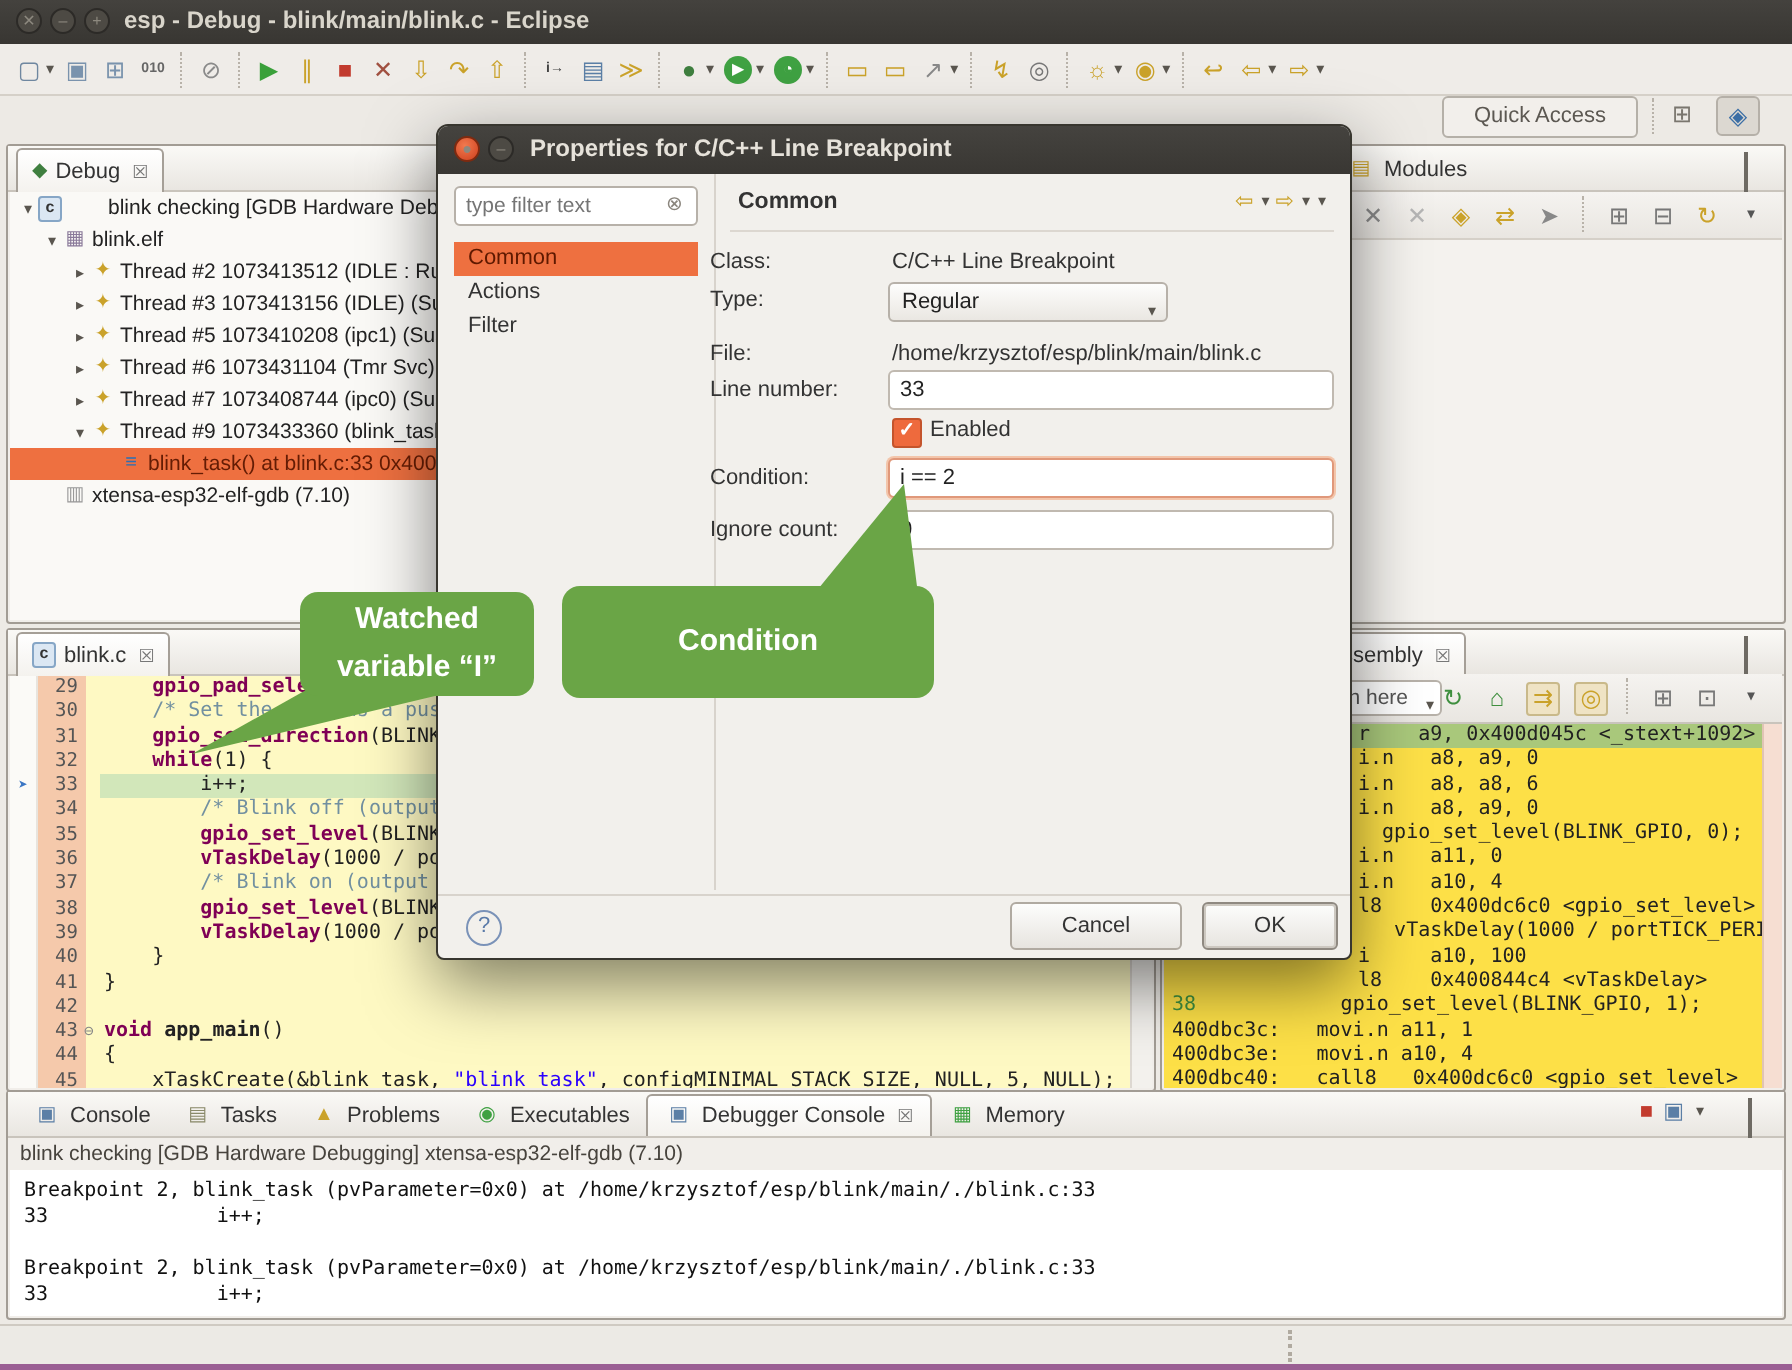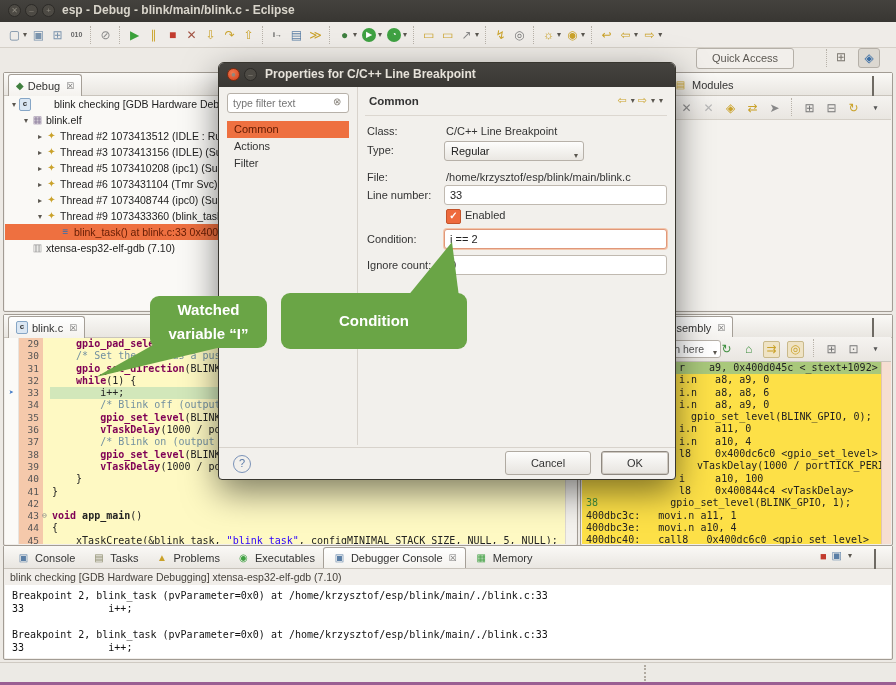--- a/index.html
+++ b/index.html
@@ -13,21 +13,21 @@
   #toolbar{position:absolute;left:0;top:22px;width:896px;height:26px;background:#efece8;border-bottom:1px solid #d5d0c8;display:flex;align-items:center;padding-left:5px;box-sizing:border-box;}
   .tbtn{display:inline-flex;align-items:center;height:20px;padding:0 2px;border-radius:3px;}
   .tbg{display:inline-block;width:15px;text-align:center;font-size:12px;line-height:18px;}
   .tbg.txt{font-size:7px;font-weight:bold;}
   .tbg.round{width:14px;height:14px;border-radius:50%;background:#3fa142;color:#fff;font-size:8px;line-height:14px;margin:0 1px;}
   .tbg.pressed{background:#efe3c4;border:1px solid #c9b98a;border-radius:2px;line-height:15px;}
   .dd{font-size:8px;color:#5a564f;margin-left:1px;}
   .tbsep{width:1px;height:18px;border-left:1px dotted #b8b2a9;margin:0 4px;}
   
   #subbar{position:absolute;left:0;top:48px;width:896px;height:22px;}
-  #quickaccess{position:absolute;left:696px;top:0px;width:96px;height:19px;border:1px solid #b5b0a8;border-radius:3px;background:#f2efeb;color:#5c5852;font-size:11px;text-align:center;line-height:18px;}
+  #quickaccess{position:absolute;left:721px;top:0px;width:96px;height:19px;border:1px solid #b5b0a8;border-radius:3px;background:#f2efeb;color:#5c5852;font-size:11px;text-align:center;line-height:18px;}
   #subbar .tbsep{position:absolute;left:822px;top:1px;height:18px;}
   .persp{position:absolute;top:0;width:22px;height:20px;text-align:center;font-size:12px;line-height:19px;color:#7a766e;}
   .persp.pressed{background:#dcd8d1;border:1px solid #b5b0a8;border-radius:3px;box-sizing:border-box;color:#3b6ea5;}
   
   .panel{position:absolute;background:#f1eeea;border:1px solid #a29c94;border-radius:2px;box-sizing:border-box;}
   .phead{position:absolute;left:0;top:0;right:0;height:22px;background:linear-gradient(#faf9f6,#e9e6e1);border-bottom:1px solid #c9c4bc;}
   .tab{position:absolute;top:1px;height:21px;display:flex;align-items:center;padding:0 7px;font-size:11px;color:#333;gap:4px;}
   .tab.active{background:linear-gradient(#ffffff,#f4f2ee);border:1px solid #a59f97;border-bottom:none;border-radius:3px 3px 0 0;}
   .tclose{font-size:9px;color:#777;margin-left:2px;}
   .ticon{font-size:10px;line-height:10px;}
@@ -92,21 +92,21 @@
   #dlg-filter{position:absolute;left:8px;top:30px;width:122px;height:20px;border:1px solid #b7b1a9;border-radius:3px;background:#fff;font-size:10.5px;color:#555;padding:0 16px 0 5px;box-sizing:border-box;font-family:"Liberation Sans",sans-serif;}
   #dlg-filter-clear{position:absolute;left:114px;top:33px;font-size:10px;color:#8a857d;}
   #dlg-nav{position:absolute;left:8px;top:58px;width:122px;}
   .dnav{height:17px;line-height:17px;font-size:11px;color:#333;padding-left:7px;}
   .dnav.sel{background:#ee7040;color:#5e1900;}
   #dlg-vline{position:absolute;left:138px;top:24px;bottom:34px;border-left:1px solid #d8d3cc;}
   #dlg-header{position:absolute;left:150px;top:32px;font-size:11.5px;font-weight:bold;color:#333;}
   #dlg-navarrows{position:absolute;right:12px;top:31px;font-size:11px;color:#caa22a;display:flex;gap:3px;align-items:center;}
   #dlg-navarrows .dd{color:#5a564f;}
   #dlg-hline{position:absolute;left:146px;right:8px;top:52px;border-top:1px solid #dcd7d0;}
-  .frow{position:absolute;left:148px;font-size:11px;color:#333;}
+  .frow{position:absolute;left:136px;font-size:11px;color:#333;}
   .fval{position:absolute;left:227px;font-size:11px;color:#333;}
   .finput{position:absolute;left:225px;right:8px;height:20px;border:1px solid #c0b9b0;border-radius:3px;background:#fff;font-size:11px;color:#222;padding:0 5px;box-sizing:border-box;font-family:"Liberation Sans",sans-serif;}
   .finput.focused{border:1px solid #e0987a;box-shadow:0 0 0 1px #f3c5aa;}
   #dlg-combo{position:absolute;left:225px;top:78px;width:140px;height:20px;border:1px solid #b7b1a9;border-radius:3px;background:linear-gradient(#fdfdfc,#eae7e2);font-size:11px;color:#222;line-height:18px;padding-left:6px;box-sizing:border-box;}
   #dlg-combo .dd{position:absolute;right:5px;top:5px;}
   #dlg-check{position:absolute;left:227px;top:146px;width:13px;height:13px;background:#ee6a3d;border:1px solid #c4542c;border-radius:2px;color:#fff;font-size:10px;line-height:12px;text-align:center;font-weight:bold;}
   #dlg-checklbl{position:absolute;left:246px;top:146px;font-size:11px;color:#333;}
   #dlg-bline{position:absolute;left:0;right:0;top:384px;border-top:1px solid #d8d3cc;}
   #dlg-help{position:absolute;left:14px;top:392px;width:16px;height:16px;border:1px solid #7a92b8;border-radius:50%;color:#5a7aa8;font-size:11px;line-height:15px;text-align:center;}
   .dbtn{position:absolute;top:388px;height:24px;border:1px solid #b0aaa1;border-radius:3px;background:linear-gradient(#fdfdfc,#e7e4df);font-size:11px;color:#333;text-align:center;line-height:22px;box-sizing:border-box;}

